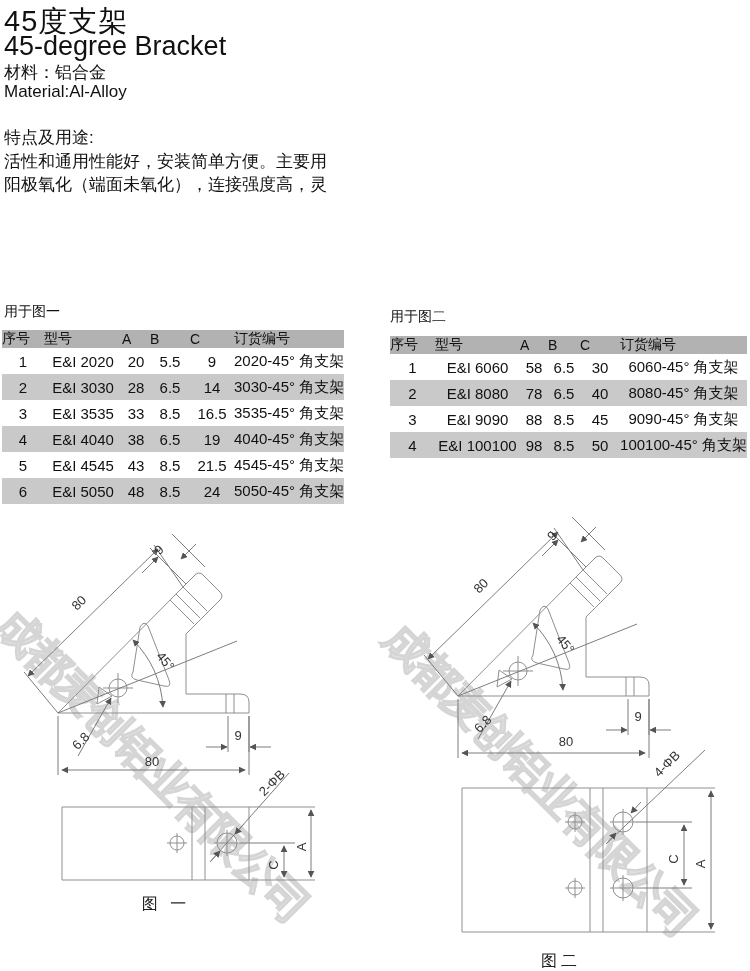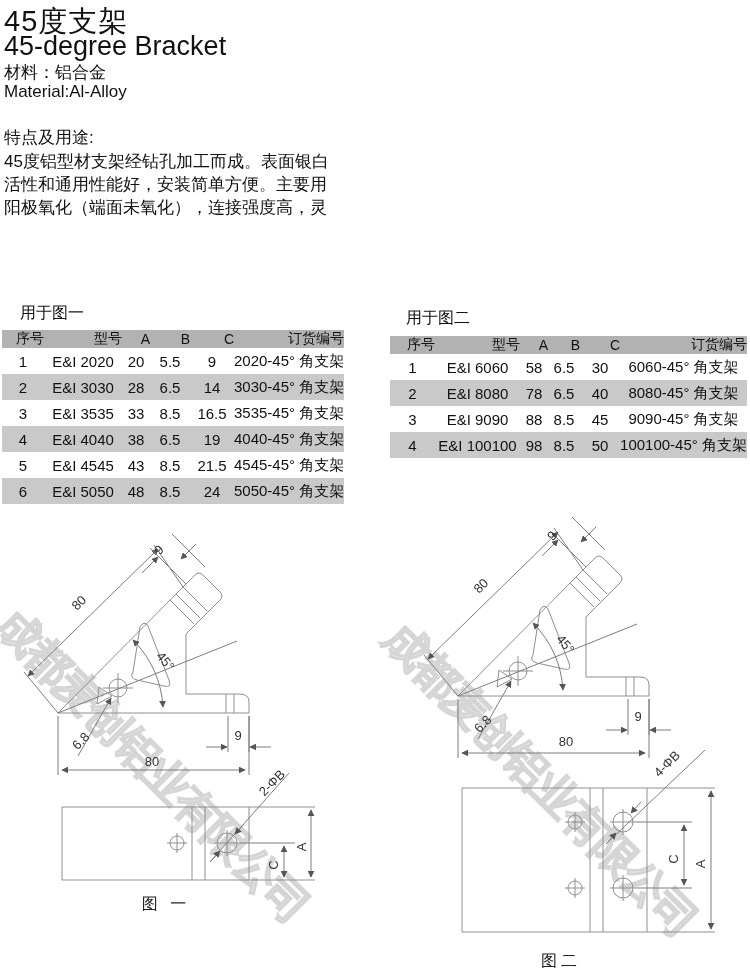--- a/index.html
+++ b/index.html
@@ -14,29 +14,29 @@
   .title-zh { left:4px; top:2px; font-size:29px; font-weight:400; letter-spacing:1px; }
   .title-en { left:4px; top:31px; font-size:27px; font-weight:400; }
   .mat-zh   { left:4px; top:61px; font-size:17px; }
   .mat-en   { left:4px; top:82px; font-size:17px; }
 
   
   .feat-head { left:4px; top:126px; font-size:17px; }
   .feat-body { left:4px; top:150px; font-size:17px; line-height:23px; width:360px; }
 
   
-  .tbl-caption { font-size:16px;margin-left:16px; }
+  .tbl-caption { font-size:14px; }
   .cap1 { left:4px;  top:303px; }
   .cap2 { left:390px; top:308px; }
   table { border-collapse:collapse; table-layout:fixed; }
   .t1 { left:2px;  top:330px; width:342px; }
   .t2 { left:390px; top:336px; width:357px; }
   thead th {
     background:#b2b2b2; font-weight:400; font-size:14px;
-    height:16px; text-align:right; white-space:nowrap;
+    height:16px; text-align:left; white-space:nowrap;
   }
   tbody td {
     font-size:15px; height:26px; text-align:center;
     vertical-align:middle; white-space:nowrap;
   }
   tbody tr:nth-child(even) td { background:#c9c9c9; }
 
   
   .wm {
     white-space:nowrap; font-weight:700; font-size:44px; letter-spacing:-2px;
@@ -64,21 +64,20 @@
 </head>
 <body>
 
 <div class="abs title-zh">45度支架</div>
 <div class="abs title-en">45-degree Bracket</div>
 <div class="abs mat-zh">材料：铝合金</div>
 <div class="abs mat-en">Material:Al-Alloy</div>
 
 <div class="abs feat-head">特点及用途:</div>
 <div class="abs feat-body">
-  <div>45度铝型材支架经钻孔加工而成。表面银白</div>
   <div>活性和通用性能好，安装简单方便。主要用</div>
   <div>阳极氧化（端面未氧化），连接强度高，灵</div>
 </div>
 
 <div class="abs wm wm1">成都麦创铝业有限公司</div>
 <div class="abs wm wm2">成都麦创铝业有限公司</div>
 
 <div class="abs tbl-caption cap1 z3">用于图一</div>
 <table class="abs t1 z3">
   <colgroup>

